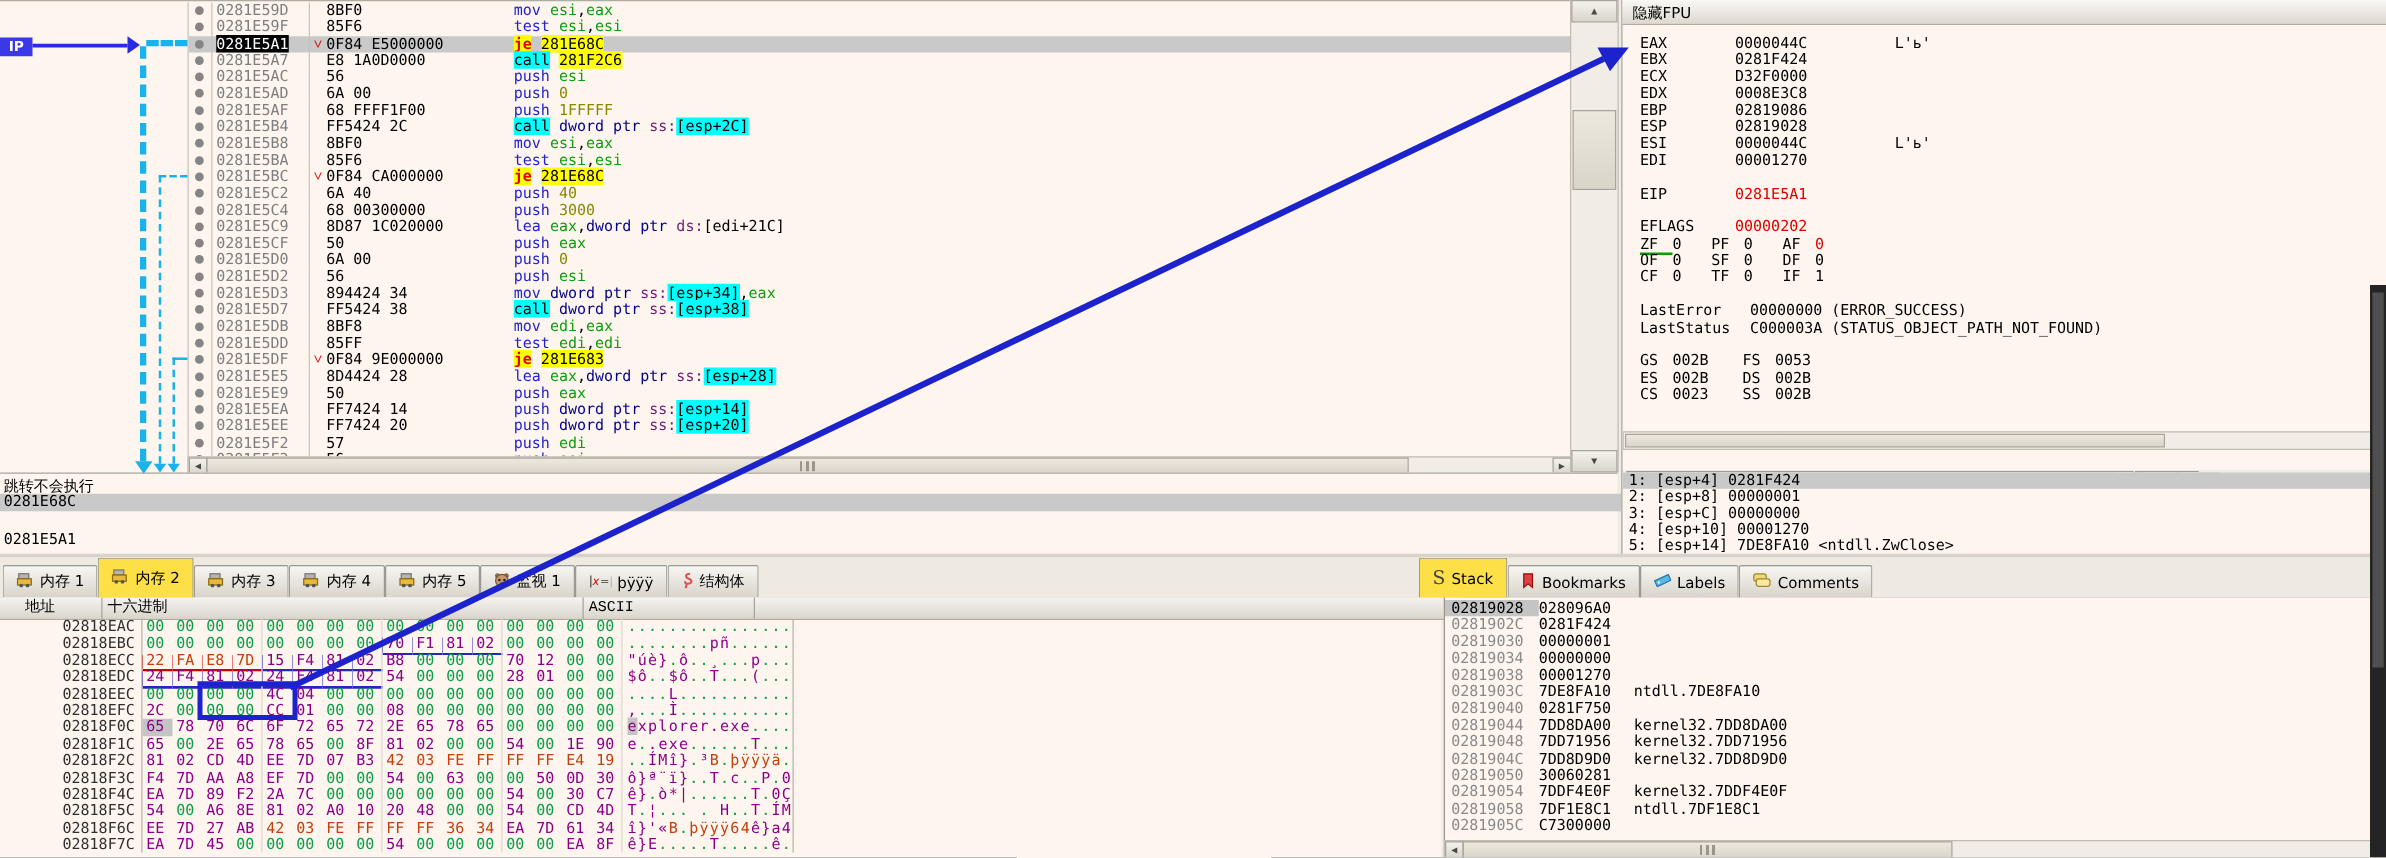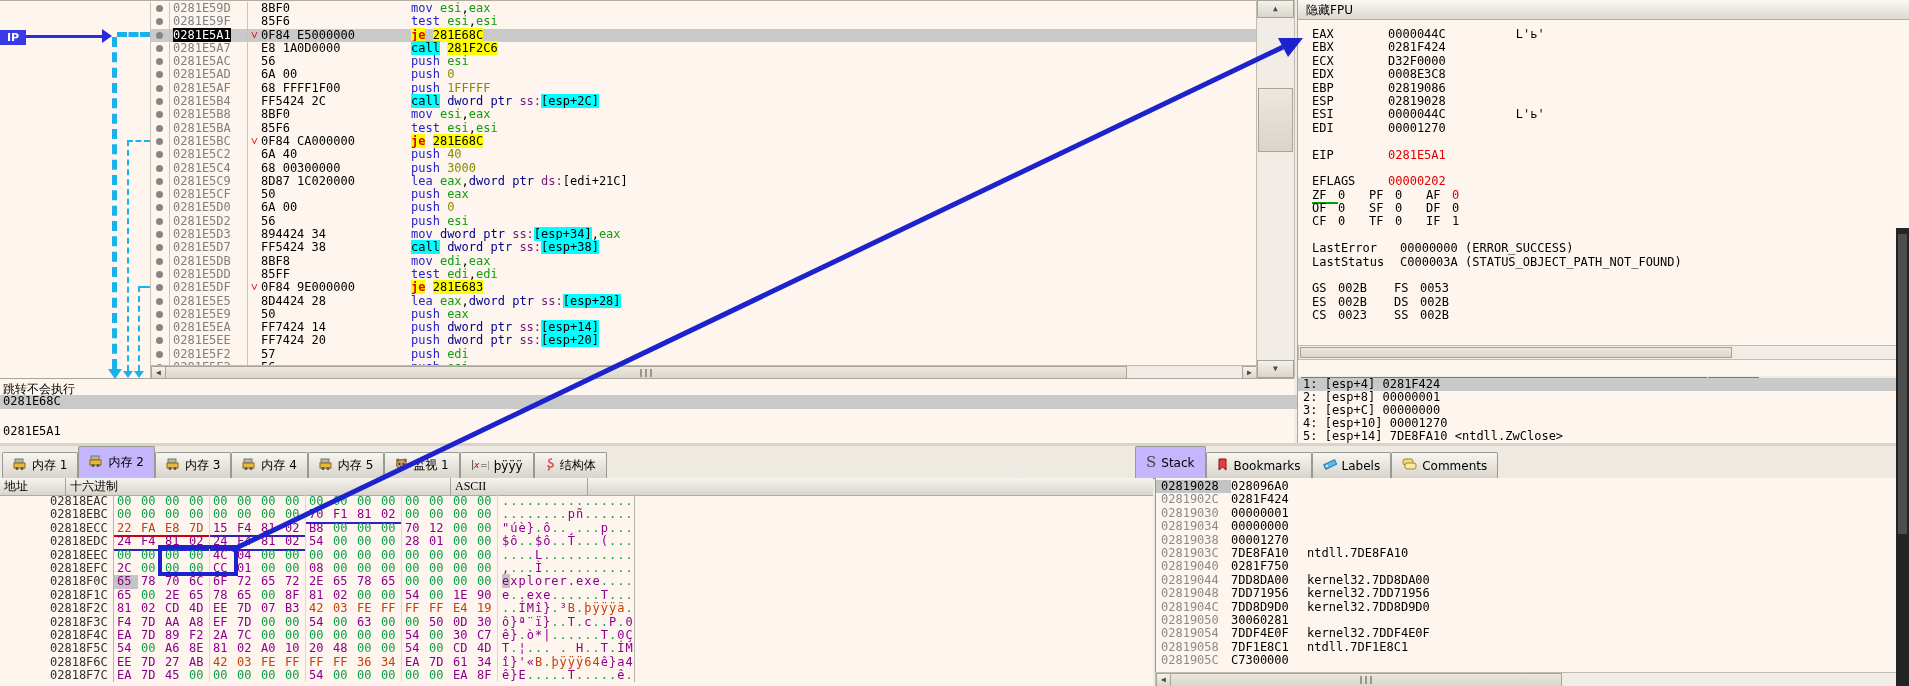--- a/index.html
+++ b/index.html
@@ -83,26 +83,26 @@
   .arow.sel{background:#c9c9c9;}
   
   .splitter{position:absolute;left:0;top:443px;width:1909px;height:3px;background:#d8d4cc;}
   .tabbar{position:absolute;left:0;top:446px;width:1909px;height:32px;background:#eeeae2;border-bottom:1px solid #98948a;}
   .tabs{position:absolute;bottom:0;display:flex;align-items:flex-end;}
   .tabs-left{left:2px;}
   .tabs-right{left:1135px;}
   .tab{display:flex;align-items:center;gap:5px;padding:0 10px;height:25px;
        background:linear-gradient(#f8f6f2,#d8d4cb);border:1px solid #9a9a94;border-bottom:none;
        border-radius:2px 2px 0 0;font-family:"DejaVu Sans",sans-serif;white-space:nowrap;cursor:default;}
-  .tab.active{height:31px;background:#c4b5fd;position:relative;z-index:2;}
+  .tab.active{height:31px;background:#fde047;position:relative;z-index:2;}
   .sIcon{font-family:"DejaVu Serif",serif;font-size:15px;color:#444;line-height:12px;}
   
   .dump-panel{position:absolute;left:0;top:478px;width:1153px;height:208px;background:#fdf5ee;}
   .dump-header{position:absolute;left:0;top:0;width:100%;height:17px;background:linear-gradient(#f6f4f0,#d9d5cc);
-               border-bottom:1px solid #b0aca2;font-family:Liberation Serif, serif;line-height:16px;}
+               border-bottom:1px solid #b0aca2;font-family:Liberation Mono, monospace;line-height:16px;padding-left:16px;}
   .dh{display:inline-block;box-sizing:border-box;border-right:1px solid #a8a49a;height:17px;padding-left:4px;vertical-align:top;}
   .dump-rows{position:absolute;left:0;top:17px;width:100%;margin-left:48px;}
   .mrow{display:flex;height:13.4px;line-height:13.4px;white-space:pre;}
   .m-addr{width:66px;box-sizing:border-box;padding-left:2px;color:#303030;border-right:1px solid #b8b4aa;}
   .hgrp{width:96px;box-sizing:border-box;border-right:1px solid #ddd8ce;}
   .byte{display:inline-block;width:24px;box-sizing:border-box;padding-left:3px;}
   .m-ascii{width:137px;box-sizing:border-box;border-right:1px solid #b8b4aa;padding-left:4px;letter-spacing:1px;}
   .z{color:#0a9e46}.n{color:#8b008b}.r{color:#c2410c}
   .ub{box-shadow:0 2px 0 #2424c8;}
   .ur{box-shadow:0 2px 0 #d00000;}

